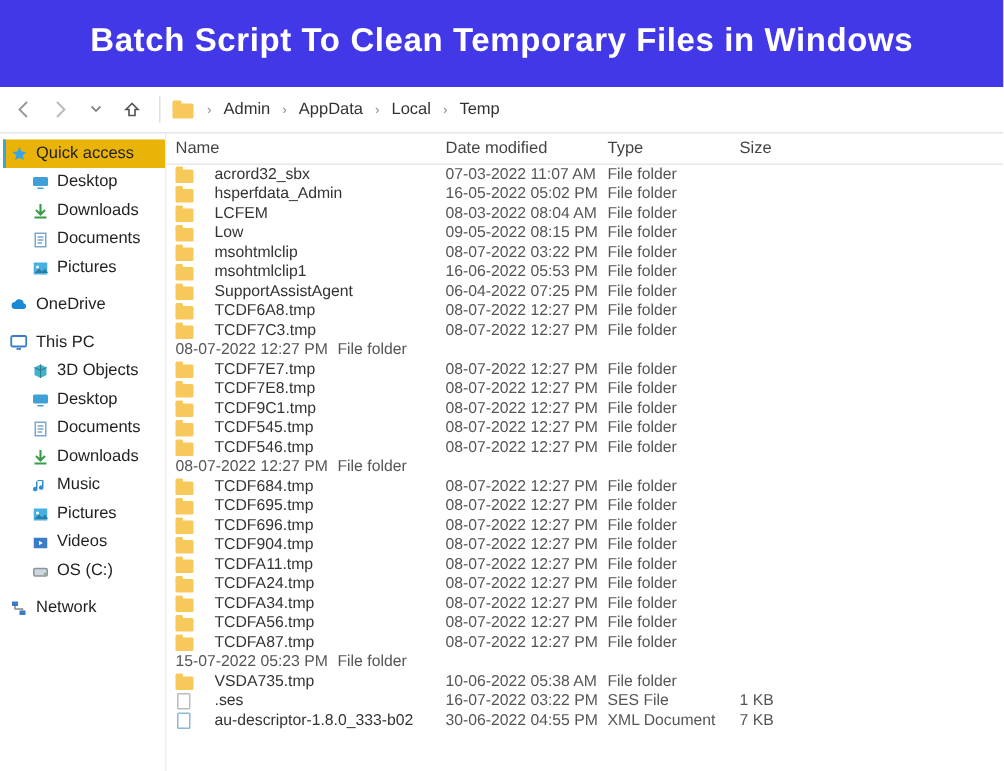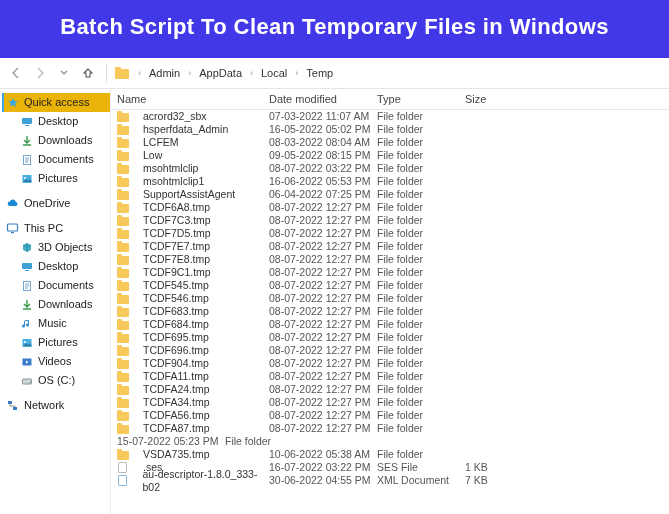--- a/index.html
+++ b/index.html
@@ -16,21 +16,21 @@
   .ico-folder::after{content:"";position:absolute;left:0;top:0;width:6px;height:3px;background:#f7c95b;border-radius:1px 1px 0 0}
   .main{display:flex;height:calc(514px - 54px - 30px);}
   .sidebar{width:108px;border-right:1px solid #eee;padding:4px 0 4px 2px;overflow:hidden}
   .side-item{display:flex;align-items:center;gap:5px;padding:2px 4px;color:#222;line-height:15px}
   .side-item.sel{background:#eab308;border-left:2px solid #3aa3e3;padding-left:2px}
   .side-item .lbl{white-space:nowrap}
   .side-sub{padding-left:14px}
   .ic{width:13px;height:13px;display:inline-flex;align-items:center;justify-content:center;flex:0 0 13px}
   .pane{flex:1;display:flex;flex-direction:column;overflow:hidden}
   .cols{display:flex;border-bottom:1px solid #e8e8e8;padding:4px 0 4px 6px;color:#444;font-size:11px}
-  .c-name{width:152px}
+  .c-name{width:180px}
   .c-date{width:108px}
   .c-type{width:88px}
   .c-size{width:60px}
   .rows{overflow:auto;flex:1}
   .row{display:flex;align-items:center;padding:0 0 0 6px;font-size:10.5px;color:#333;line-height:13px;height:13px}
   .row .c-name{display:flex;align-items:center;gap:14px}
   .row .c-date{color:#555}
   .row .c-type{color:#555}
   .row .c-size{color:#555}
   .fic{width:12px;height:11px;display:inline-block;position:relative}
@@ -318,24 +318,20 @@
         <div class="row">
           <span class="c-name">
             <span class="fic folder"></span>
             <span>TCDF7C3.tmp</span>
           </span>
           <span class="c-date">08-07-2022 12:27 PM</span>
           <span class="c-type">File folder</span>
           <span class="c-size"></span>
         </div>
         <div class="row">
-          <span class="c-name">
-            <span class="fic folder"></span>
-            <span>TCDF7D5.tmp</span>
-          </span>
           <span class="c-date">08-07-2022 12:27 PM</span>
           <span class="c-type">File folder</span>
           <span class="c-size"></span>
         </div>
         <div class="row">
           <span class="c-name">
             <span class="fic folder"></span>
             <span>TCDF7E7.tmp</span>
           </span>
           <span class="c-date">08-07-2022 12:27 PM</span>
@@ -372,24 +368,20 @@
         <div class="row">
           <span class="c-name">
             <span class="fic folder"></span>
             <span>TCDF546.tmp</span>
           </span>
           <span class="c-date">08-07-2022 12:27 PM</span>
           <span class="c-type">File folder</span>
           <span class="c-size"></span>
         </div>
         <div class="row">
-          <span class="c-name">
-            <span class="fic folder"></span>
-            <span>TCDF683.tmp</span>
-          </span>
           <span class="c-date">08-07-2022 12:27 PM</span>
           <span class="c-type">File folder</span>
           <span class="c-size"></span>
         </div>
         <div class="row">
           <span class="c-name">
             <span class="fic folder"></span>
             <span>TCDF684.tmp</span>
           </span>
           <span class="c-date">08-07-2022 12:27 PM</span>

